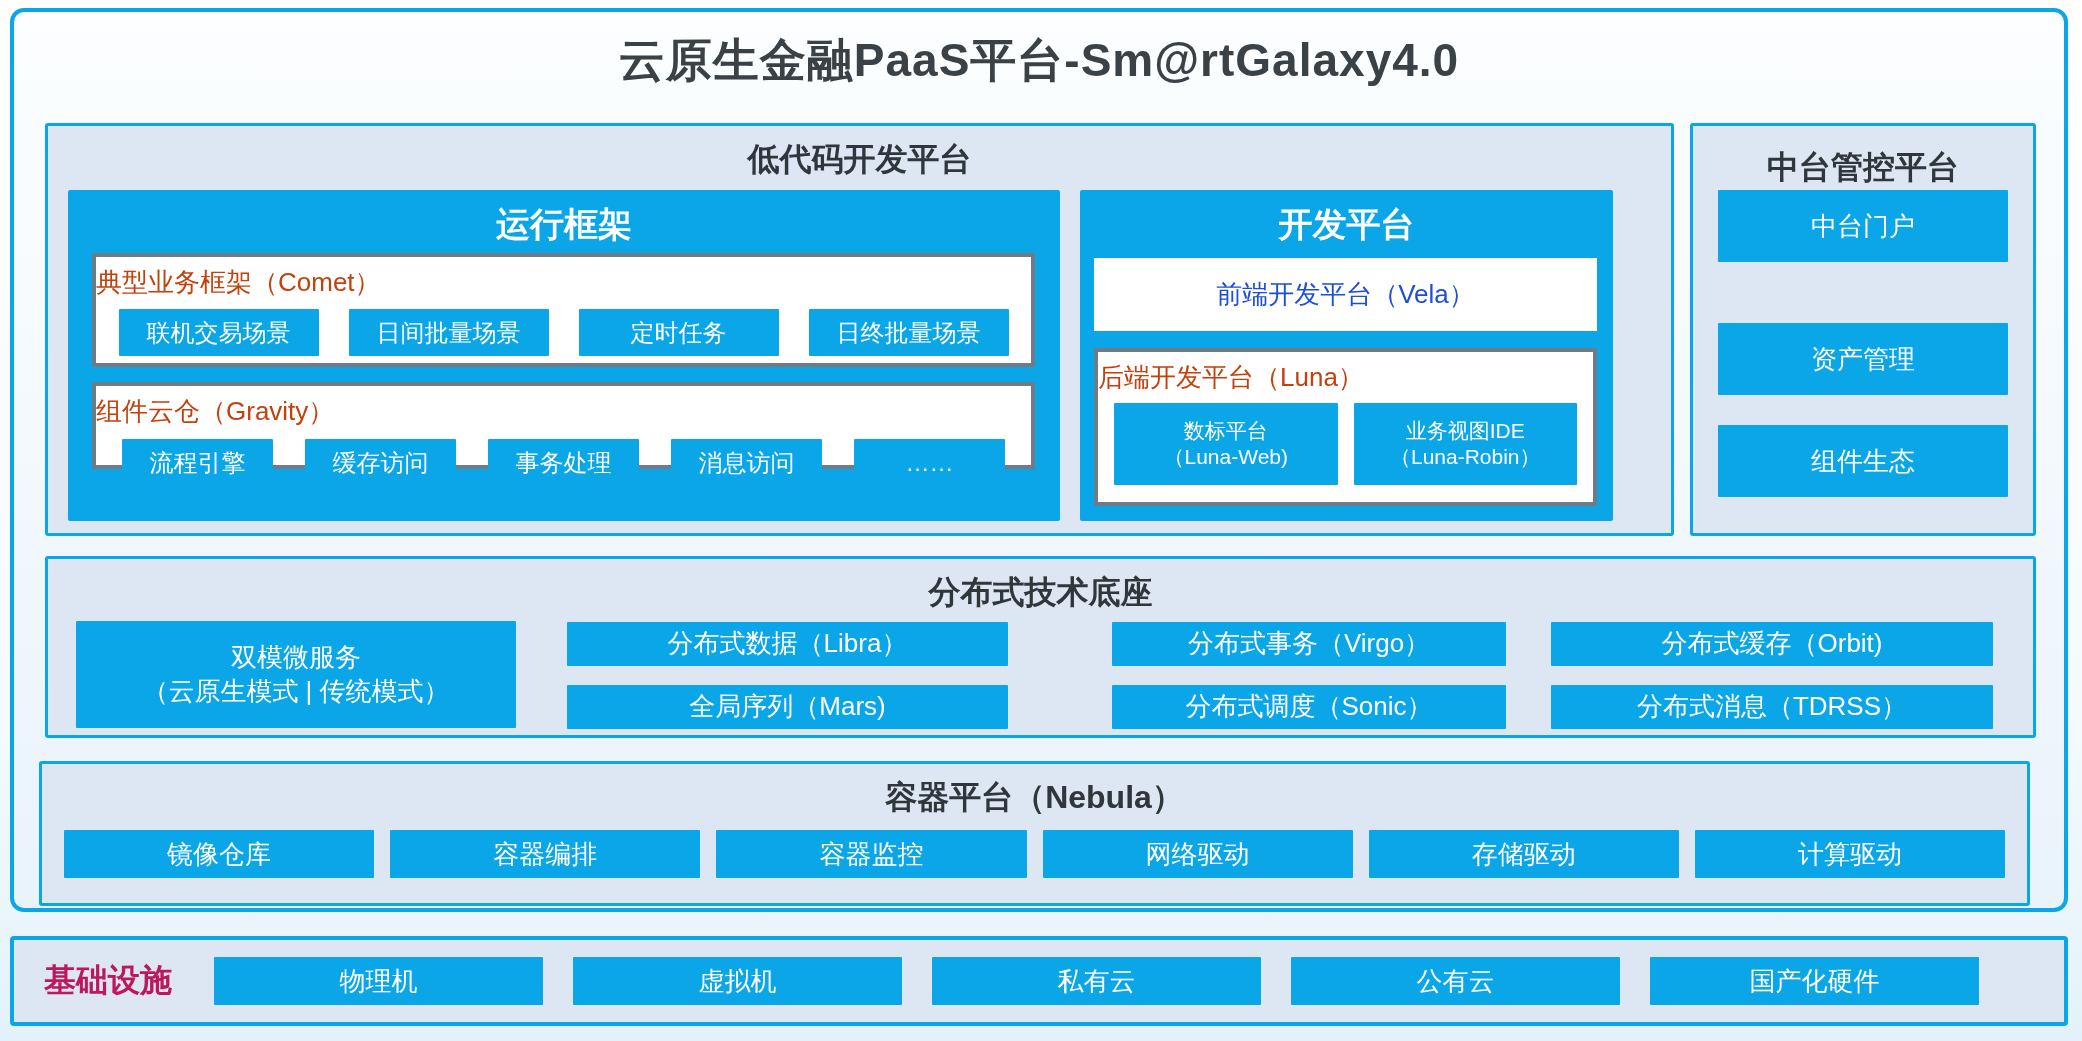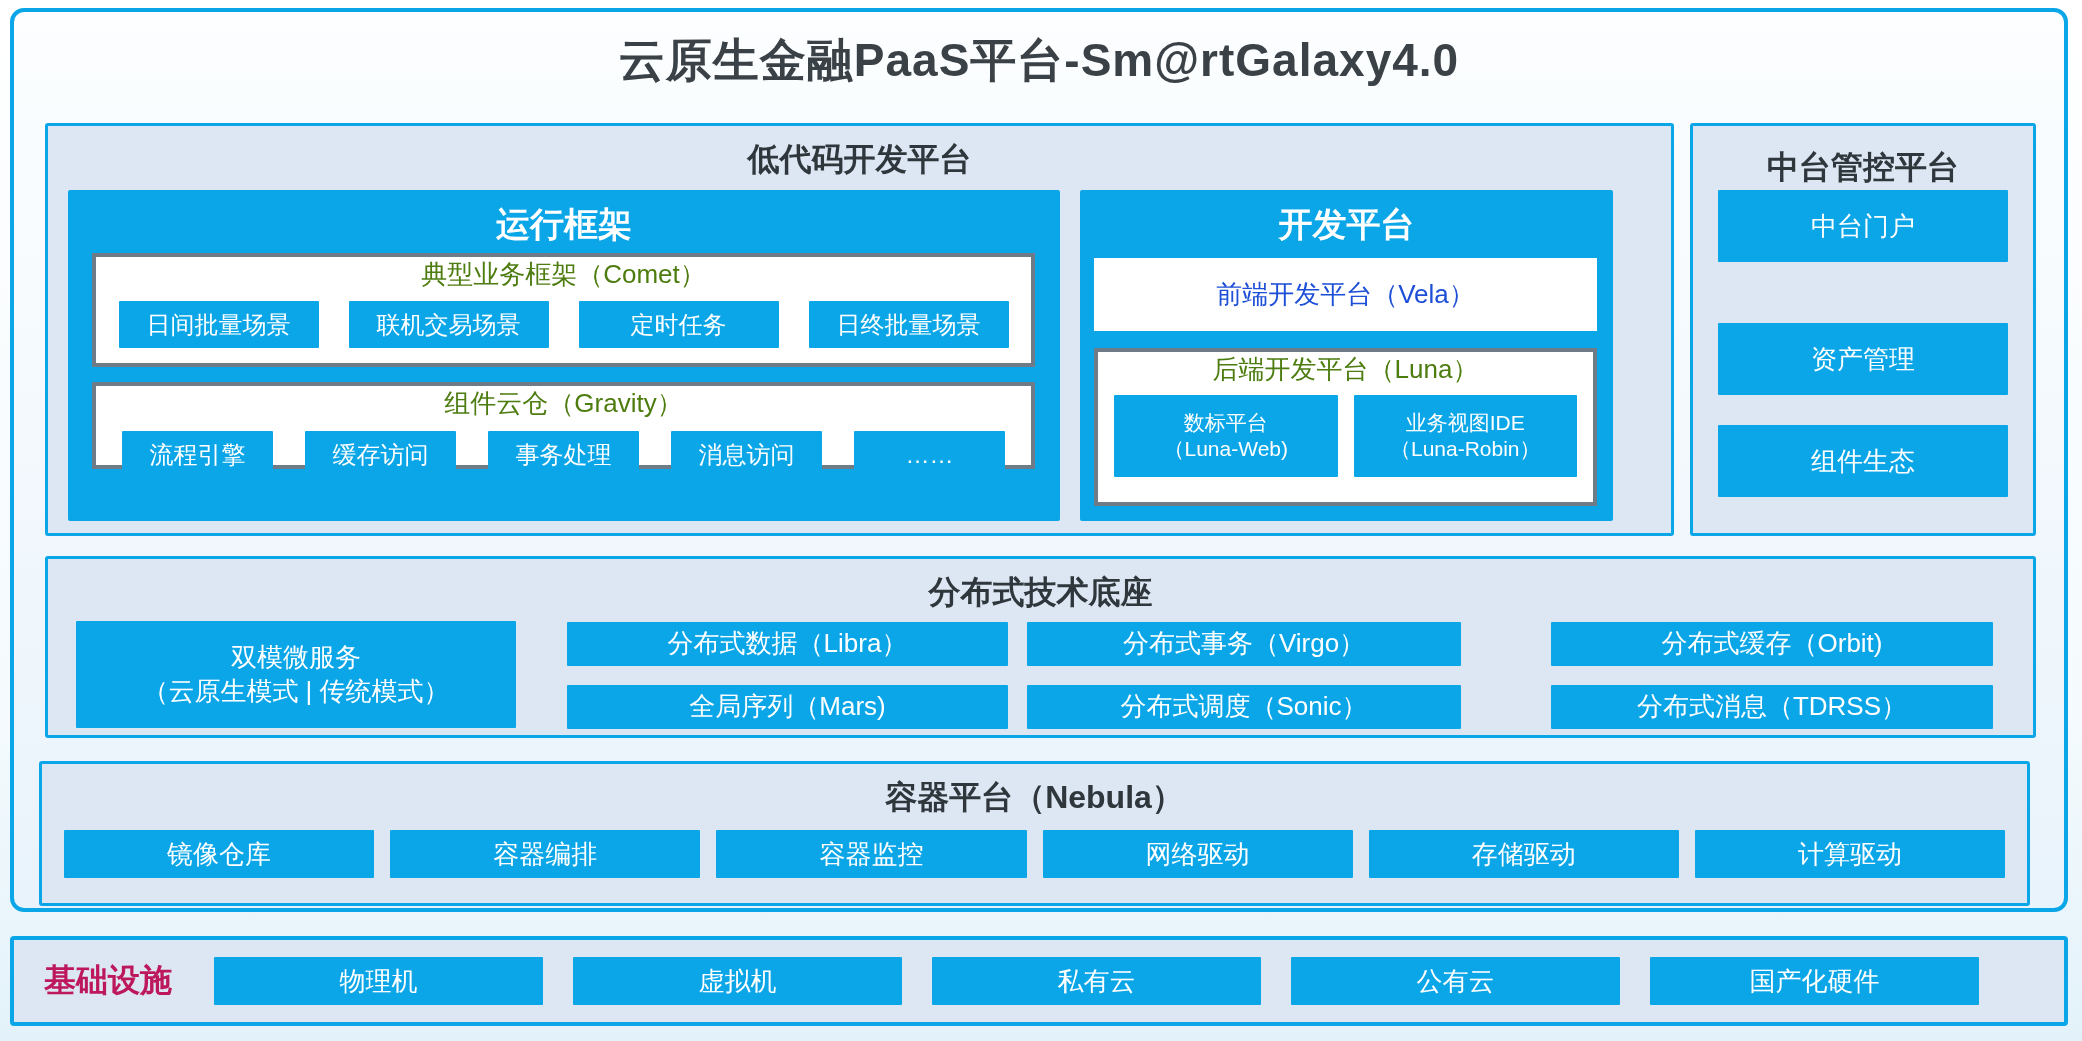--- a/index.html
+++ b/index.html
@@ -37,21 +37,21 @@
   #runtime { left:20px;  top:64px; width:992px; height:331px; }
   #devplat { left:1032px; top:64px; width:533px; height:331px; }
   .blue-panel-h {
     text-align:center; color:#ffffff; font-size:34px; font-weight:700; padding-top:12px;
   }
   
   .gray-box {
     position:absolute; background:#ffffff; border:4px solid #6f7b86;
   }
   .gray-box-h, .white-box-h {
-    text-align:center; font-size:26px; color:#4d7c0f; padding-top:0; font-weight:400;
+    text-align:left; font-size:26px; color:#c2410c; padding-top:8px; font-weight:400;
   }
   #comet   { left:24px; top:63px;  width:943px; height:114px; }
   #gravity { left:24px; top:192px; width:943px; height:87px; }
   .btn-row { display:flex; justify-content:center; gap:30px; padding:9px 22px 0 22px; }
   .btn-row.tight { gap:32px; padding-top:10px; }
   .blue-btn {
     background:#0ba6e8; color:#ffffff; font-size:24px;
     height:47px; display:flex; align-items:center; justify-content:center;
     border-radius:1px; text-align:center;
   }
@@ -79,21 +79,21 @@
   #midtai .stack-btn:nth-of-type(3){ top:299px; }
 
   
   .dist-box {
     position:absolute; background:#0ba6e8; color:#ffffff; font-size:26px;
     display:flex; flex-direction:column; align-items:center; justify-content:center;
     text-align:center; line-height:1.3; border-radius:1px;
   }
   #micro  { left:28px;  top:62px;  width:440px; height:107px; }
   .d-c2 { left:519px;  width:441px; height:44px; }
-  .d-c3 { left:979px; width:434px; height:44px; }
+  .d-c3 { left:1064px; width:394px; height:44px; }
   .d-c4 { left:1503px; width:442px; height:44px; }
   .d-r1 { top:63px; } .d-r2 { top:126px; }
 
   
   #container-p .btn-row { gap:16px; padding:10px 22px 0 22px; }
   #container-p .blue-btn { flex:1; height:48px; font-size:26px; }
 
   
   #infra {
     position:absolute; left:10px; top:936px; width:2058px; height:90px;
@@ -114,22 +114,22 @@
 
   <div class="panel" id="lowcode">
     <div class="panel-h">低代码开发平台</div>
 
     <div class="blue-panel" id="runtime">
       <div class="blue-panel-h">运行框架</div>
 
       <div class="gray-box" id="comet">
         <div class="gray-box-h">典型业务框架（Comet）</div>
         <div class="btn-row">
+          <div class="blue-btn">联机交易场景</div>
           <div class="blue-btn">日间批量场景</div>
-          <div class="blue-btn">联机交易场景</div>
           <div class="blue-btn">定时任务</div>
           <div class="blue-btn">日终批量场景</div>
         </div>
       </div>
 
       <div class="gray-box" id="gravity">
         <div class="gray-box-h">组件云仓（Gravity）</div>
         <div class="btn-row tight">
           <div class="blue-btn">流程引擎</div>
           <div class="blue-btn">缓存访问</div>

